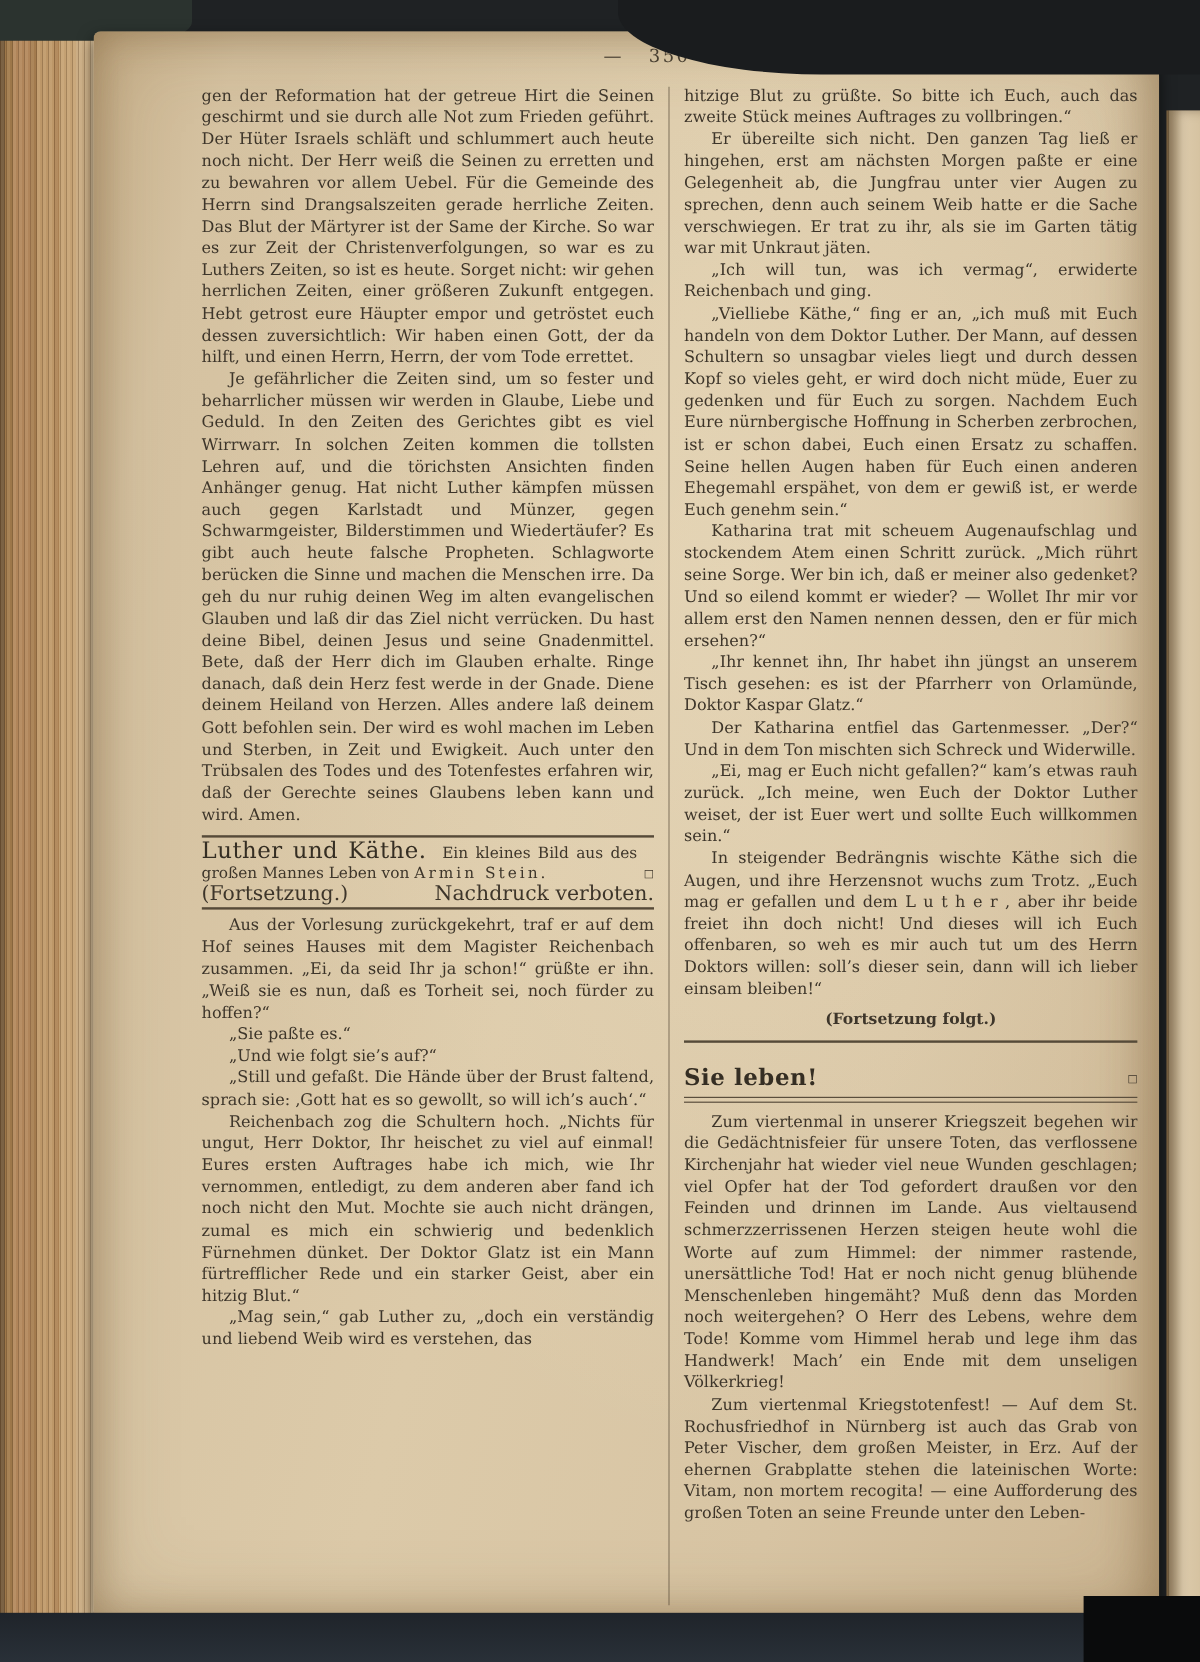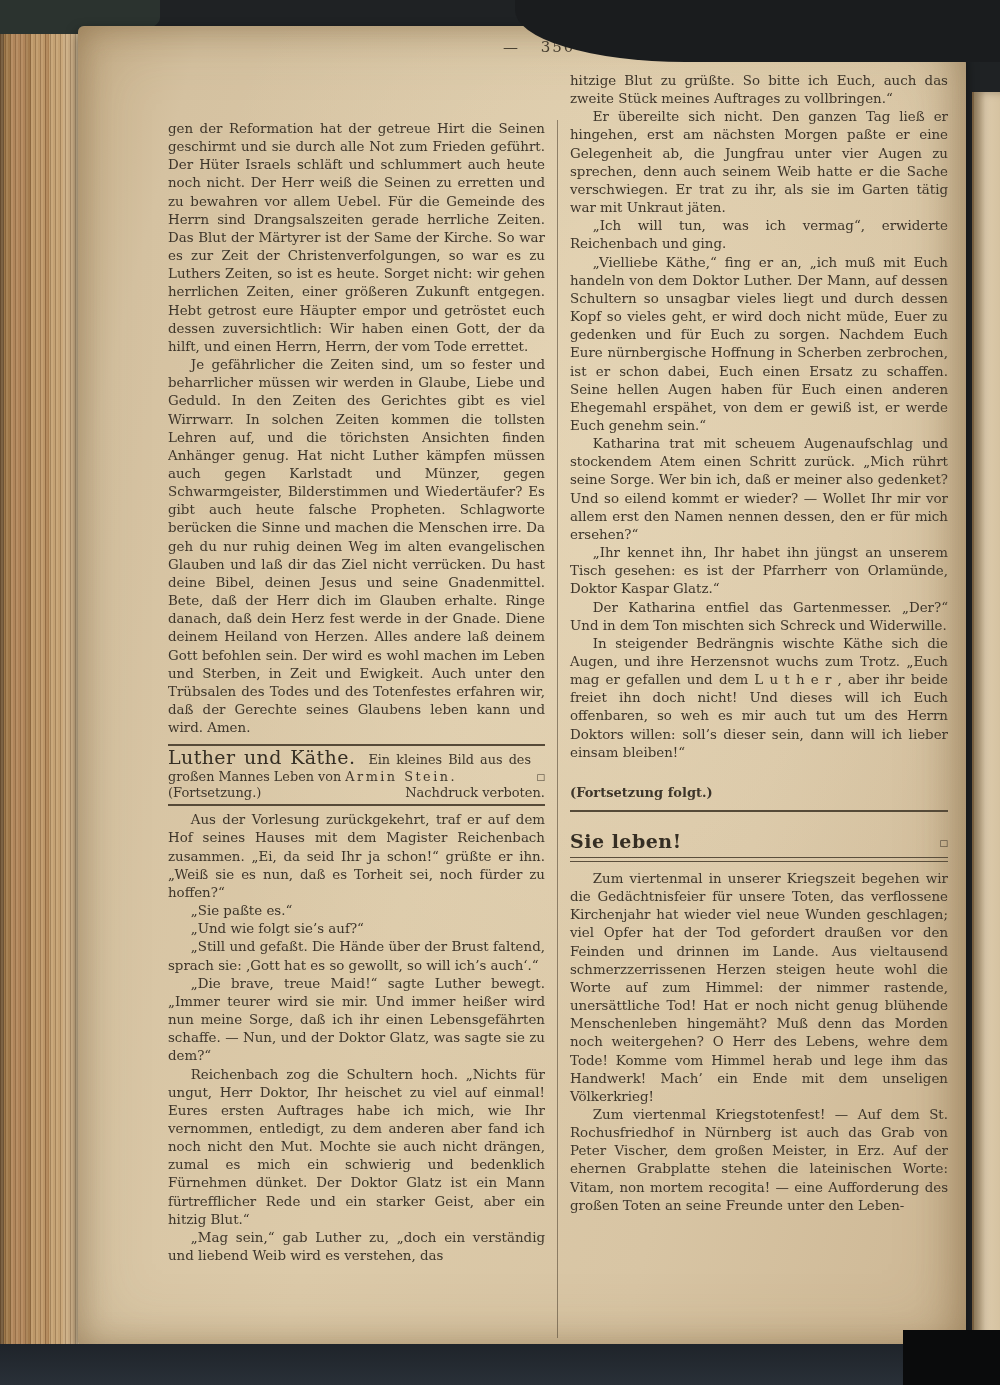--- a/index.html
+++ b/index.html
@@ -29,37 +29,37 @@
     background:#1a1c1e;border-bottom-left-radius:170px 52px;}
   .bottom-cover{position:absolute;left:0;top:1344px;width:1000px;height:41px;z-index:3;
     background:linear-gradient(180deg,#1f242a,#293038);}
   .corner-black{position:absolute;left:903px;top:1330px;width:97px;height:55px;z-index:4;background:#0a0b0c;}
 
   .pageno{position:absolute;left:90px;top:12px;width:780px;text-align:center;
     font-size:15px;color:#473e30;letter-spacing:2px;word-spacing:14px;}
   .content{position:absolute;left:90px;top:46px;width:780px;height:1266px;
     display:flex;overflow:hidden;color:#3d352a;}
   .col{box-sizing:border-box;}
-  .col.left{flex:0 0 390px;padding-right:12px;border-right:1px solid rgba(74,62,46,.55);margin-top:48px;}
+  .col.left{flex:0 0 390px;padding-right:12px;border-right:1px solid rgba(74,62,46,.55);}
   .col.right{flex:0 0 390px;padding-left:12px;}
   .p{margin:0;text-align:justify;text-indent:1.7em;font-size:13.4px;line-height:18.15px;
      text-rendering:optimizeLegibility;}
   .noind{text-indent:0;}
 
   .art-head{position:relative;margin:7px 0 5px;padding:3px 0 3px;
     border-top:2px solid #51463596;border-bottom:2px solid #51463596;
     border-color:#564a38;}
   .ah-line1{text-align:justify;font-size:12.8px;line-height:17px;padding-right:14px;}
   .ah-title{font-size:19px;font-weight:normal;letter-spacing:.4px;margin-right:7px;color:#352e23;}
   .ah-author{letter-spacing:2.5px;}
-  .ah-line2{display:flex;justify-content:space-between;font-size:13px;line-height:16px;}
+  .ah-line2{display:flex;justify-content:space-between;font-size:17px;line-height:16px;}
   .ah-rights{font-weight:normal;}
   .marker{position:absolute;right:0;font-size:9px;color:#3d352a;}
   .m-art{top:26px;}
-  .fort{text-align:left;font-weight:bold;font-size:13px;margin:23px 0 5px;}
+  .fort{text-align:center;font-weight:bold;font-size:13px;margin:7px 0 5px;}
   .sec-head{margin:10px 0 8px;border-top:2.5px solid #554a38;padding-top:16px;}
   .sh-row{position:relative;padding:2px 0 5px;}
   .sh-title{font-size:19px;font-weight:bold;letter-spacing:.5px;color:#352e23;}
   .m-sec{top:10px;}
   .dbl-rule{height:3px;border-top:1px solid #5a4e3c;border-bottom:1px solid #5a4e3c;}
 </style>
 </head>
 <body>
 
 <div class="scene">
@@ -85,33 +85,33 @@
           <div class="ah-line2">
             <span>(Fortsetzung.)</span>
             <span class="ah-rights">Nachdruck verboten.</span>
           </div>
         </div>
 
         <p class="p">Aus der Vorlesung zurückgekehrt, traf er auf dem Hof seines Hauses mit dem Magister Reichenbach zusammen. „Ei, da seid Ihr ja schon!“ grüßte er ihn. „Weiß sie es nun, daß es Torheit sei, noch fürder zu hoffen?“</p>
         <p class="p">„Sie paßte es.“</p>
         <p class="p">„Und wie folgt sie’s auf?“</p>
         <p class="p">„Still und gefaßt. Die Hände über der Brust faltend, sprach sie: ‚Gott hat es so gewollt, so will ich’s auch‘.“</p>
-        <p class="p">„Die brave, treue Maid!“ sagte Luther bewegt. „Immer teurer wird sie mir. Und immer heißer wird nun meine Sorge, daß ich ihr einen Lebensgefährten schaffe. — Nun, und der Doktor Glatz, was sagte sie zu dem?“</p>
         <p class="p">Reichenbach zog die Schultern hoch. „Nichts für ungut, Herr Doktor, Ihr heischet zu viel auf einmal! Eures ersten Auftrages habe ich mich, wie Ihr vernommen, entledigt, zu dem anderen aber fand ich noch nicht den Mut. Mochte sie auch nicht drängen, zumal es mich ein schwierig und bedenklich Fürnehmen dünket. Der Doktor Glatz ist ein Mann fürtrefflicher Rede und ein starker Geist, aber ein hitzig Blut.“</p>
         <p class="p">„Mag sein,“ gab Luther zu, „doch ein verständig und liebend Weib wird es verstehen, das</p>
       </div>
 
       <div class="col right">
         <p class="p noind">hitzige Blut zu grüßte. So bitte ich Euch, auch das zweite Stück meines Auftrages zu vollbringen.“</p>
         <p class="p">Er übereilte sich nicht. Den ganzen Tag ließ er hingehen, erst am nächsten Morgen paßte er eine Gelegenheit ab, die Jungfrau unter vier Augen zu sprechen, denn auch seinem Weib hatte er die Sache verschwiegen. Er trat zu ihr, als sie im Garten tätig war mit Unkraut jäten.</p>
         <p class="p">„Ich will tun, was ich vermag“, erwiderte Reichenbach und ging.</p>
         <p class="p">„Vielliebe Käthe,“ fing er an, „ich muß mit Euch handeln von dem Doktor Luther. Der Mann, auf dessen Schultern so unsagbar vieles liegt und durch dessen Kopf so vieles geht, er wird doch nicht müde, Euer zu gedenken und für Euch zu sorgen. Nachdem Euch Eure nürnbergische Hoffnung in Scherben zerbrochen, ist er schon dabei, Euch einen Ersatz zu schaffen. Seine hellen Augen haben für Euch einen anderen Ehegemahl erspähet, von dem er gewiß ist, er werde Euch genehm sein.“</p>
         <p class="p">Katharina trat mit scheuem Augenaufschlag und stockendem Atem einen Schritt zurück. „Mich rührt seine Sorge. Wer bin ich, daß er meiner also gedenket? Und so eilend kommt er wieder? — Wollet Ihr mir vor allem erst den Namen nennen dessen, den er für mich ersehen?“</p>
         <p class="p">„Ihr kennet ihn, Ihr habet ihn jüngst an unserem Tisch gesehen: es ist der Pfarrherr von Orlamünde, Doktor Kaspar Glatz.“</p>
         <p class="p">Der Katharina entfiel das Gartenmesser. „Der?“ Und in dem Ton mischten sich Schreck und Widerwille.</p>
+        <p class="p">„Ei, mag er Euch nicht gefallen?“ kam’s etwas rauh zurück. „Ich meine, wen Euch der Doktor Luther weiset, der ist Euer wert und sollte Euch willkommen sein.“</p>
         <p class="p">In steigender Bedrängnis wischte Käthe sich die Augen, und ihre Herzensnot wuchs zum Trotz. „Euch mag er gefallen und dem L u t h e r , aber ihr beide freiet ihn doch nicht! Und dieses will ich Euch offenbaren, so weh es mir auch tut um des Herrn Doktors willen: soll’s dieser sein, dann will ich lieber einsam bleiben!“</p>
 
         <div class="fort">(Fortsetzung folgt.)</div>
 
         <div class="sec-head">
           <div class="sh-row">
             <span class="sh-title">Sie leben!</span>
             <span class="marker m-sec">□</span>
           </div>
           <div class="dbl-rule"></div>

